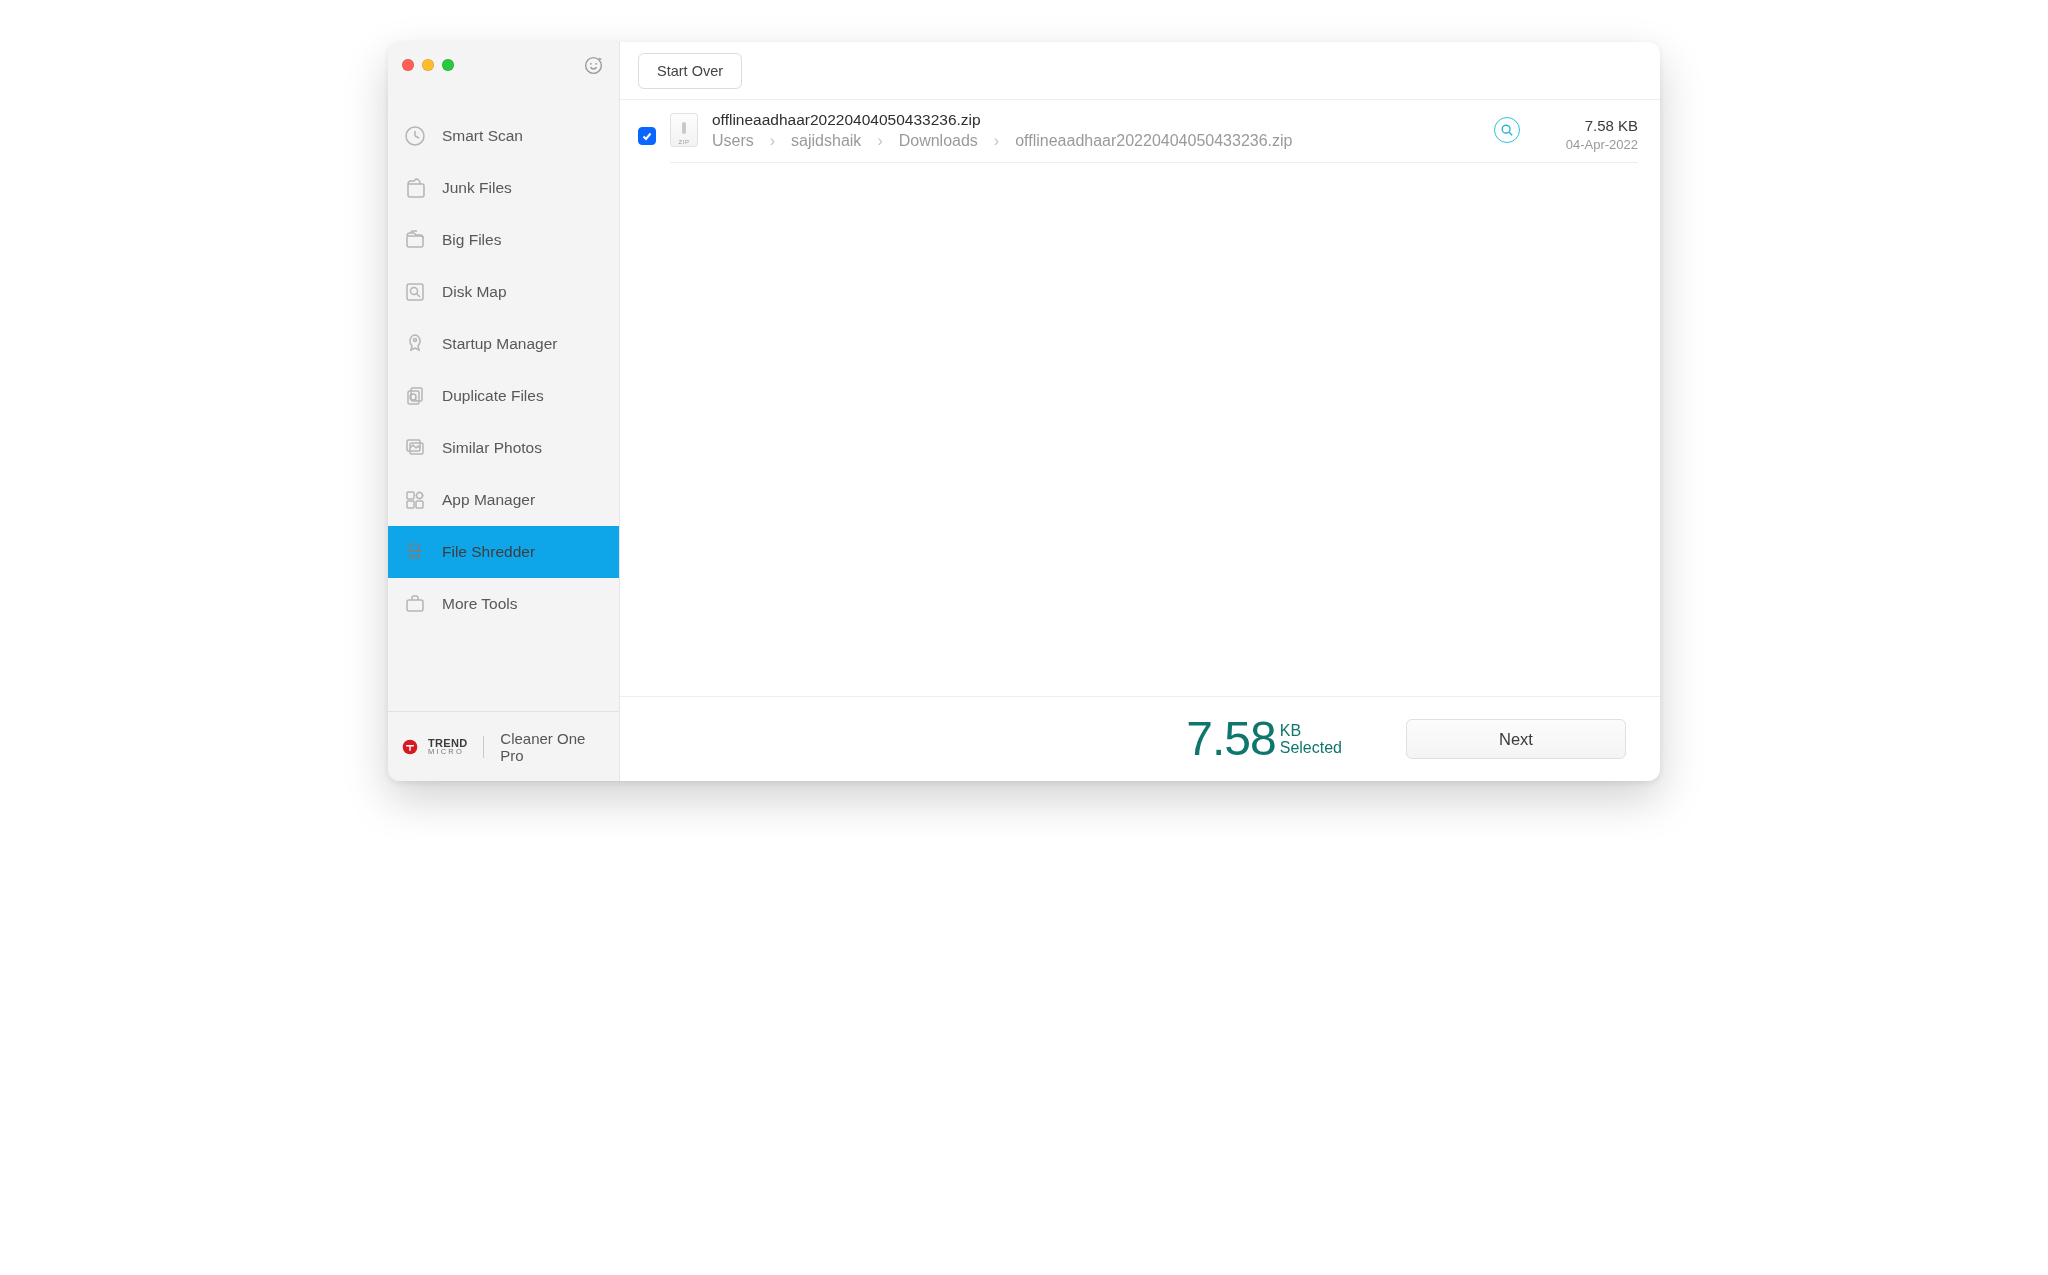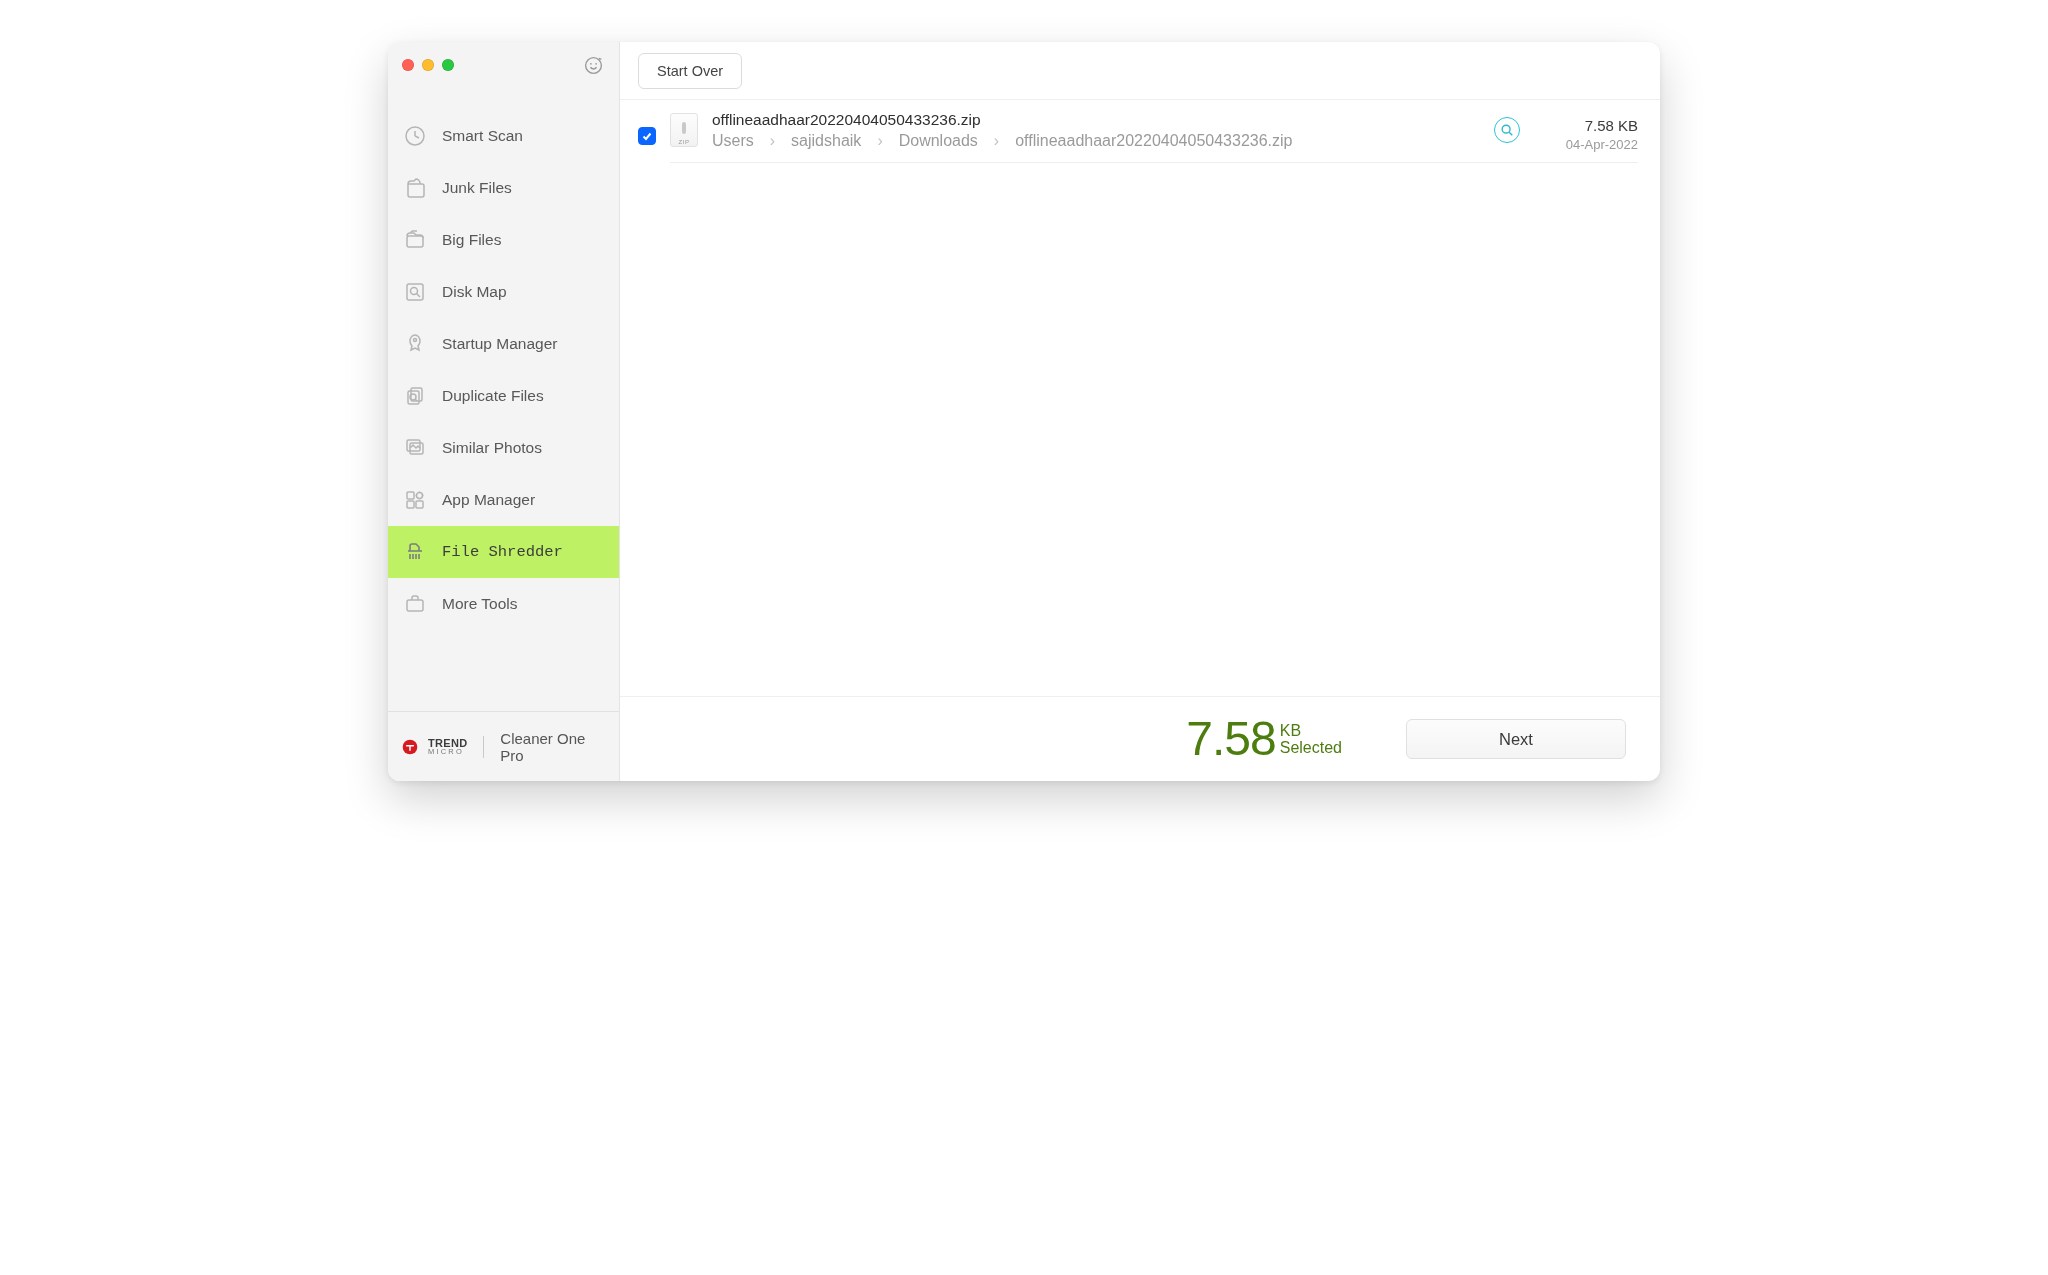--- a/index.html
+++ b/index.html
@@ -60,21 +60,21 @@
   .nav-item {
     display: flex;
     align-items: center;
     gap: 14px;
     padding: 0 14px;
     height: 52px;
     color: #585858;
     font-size: 15.5px;
     cursor: pointer;
   }
-  .nav-item.active { background: #bef264; color: #3e3e3e; font-family: Liberation Mono, monospace; }
+  .nav-item.active { background: #0ea5e9; color: #3e3e3e; }
   .nav-icon {
     width: 26px; height: 26px; flex: 0 0 26px;
     color: #b5b5b5;
     display:flex; align-items:center; justify-content:center;
   }
   .nav-item.active .nav-icon { color: #7e7e7e; }
 
   .sidebar-footer {
     height: 70px;
     border-top: 1px solid #e1e1e1;
@@ -207,21 +207,21 @@
     border-top: 1px solid #efefef;
     height: 85px;
     display:flex;
     align-items:center;
     justify-content:flex-end;
     gap: 64px;
     padding: 0 34px;
   }
   .selected-size {
     display:flex; align-items:flex-end; gap:4px;
-    color:#4d7c0f;
+    color:#0f766e;
     font-weight: 400;
   }
   .selected-size .num { font-size: 48px; line-height:1; letter-spacing:-1px; }
   .selected-size .stack { display:flex; flex-direction:column; line-height:1.05; padding-bottom:6px; }
   .selected-size .unit { font-size:16px; }
   .selected-size .label{ font-size:16px; }
 
   .next-btn {
     width: 220px; height: 40px;
     border-radius: 6px;

